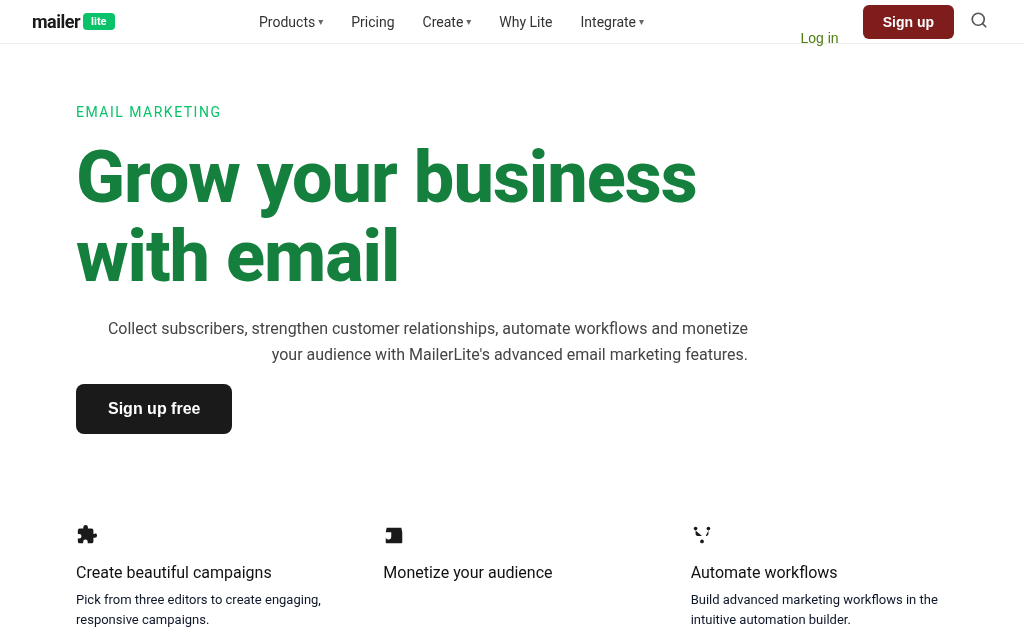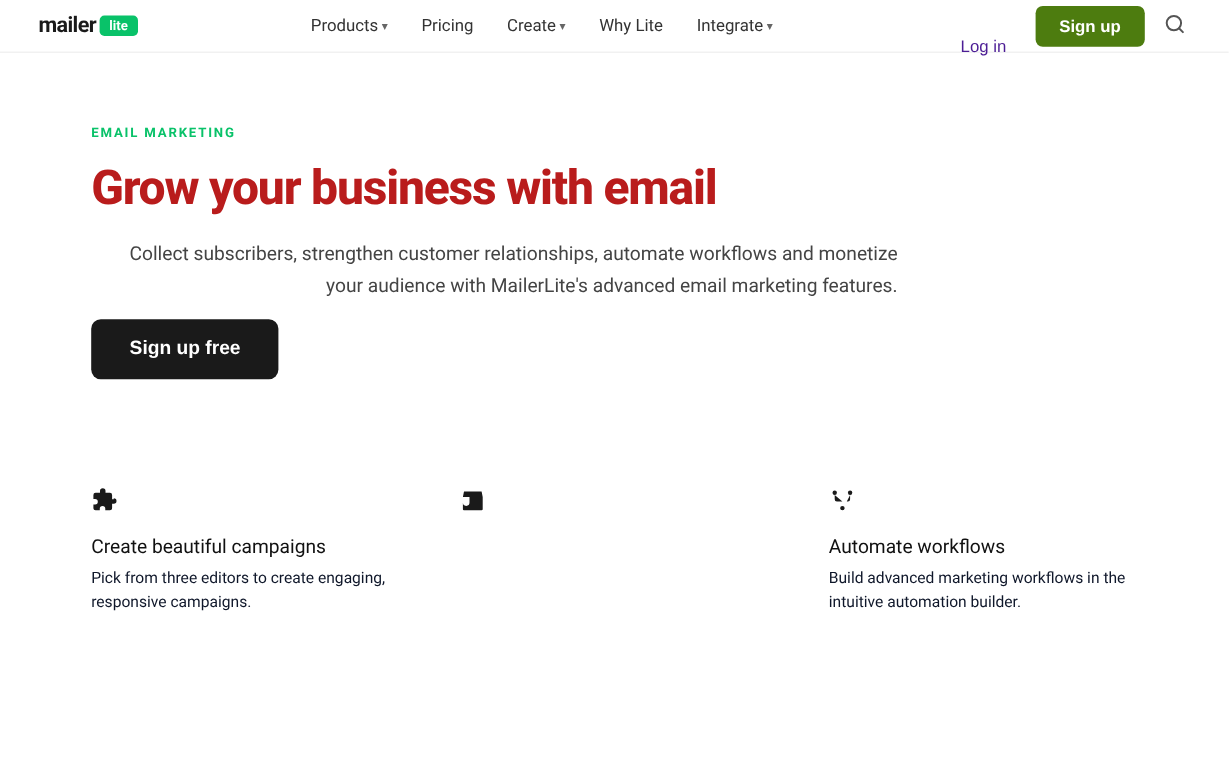--- a/index.html
+++ b/index.html
@@ -19,37 +19,37 @@
     }
     .navbar-nav { display: flex; align-items: center; gap: 4px; }
     .nav-item {
       display: flex; align-items: center; gap: 3px;
       padding: 8px 12px; cursor: pointer; font-size: 14px; color: #333;
       border-radius: 4px; transition: background 0.15s;
     }
     .nav-chevron { font-size: 10px; color: #666; }
     .navbar-actions { display: flex; align-items: center; gap: 12px; }
     .btn-login {
-      font-size: 14px; color: #4c1d95; cursor: pointer; padding: 8px 12px;
+      font-size: 14px; color: #4d7c0f; cursor: pointer; padding: 8px 12px;
       background: none; border: none; border-radius: 4px; margin-top: 32px;
     }
     .btn-signup {
-      background: #4d7c0f; color: #fff; font-size: 14px; font-weight: 600;
+      background: #7f1d1d; color: #fff; font-size: 14px; font-weight: 600;
       padding: 9px 20px; border: none; border-radius: 6px; cursor: pointer;
     }
     .search-icon { font-size: 16px; cursor: pointer; color: #555; padding: 4px; }
 
     
     .hero { padding: 60px 32px 40px 76px; max-width: 780px; }
     .hero-label {
-      font-size: 11px; font-weight: 700; color: #09c269; letter-spacing: 1.5px;
+      font-size: 14px; font-weight: 400; color: #09c269; letter-spacing: 1.5px;
       text-transform: uppercase; margin-bottom: 18px;
     }
     .hero-title {
-      font-size: 40px; font-weight: 800; line-height: 1.1; color: #b91c1c;
+      font-size: 72px; font-weight: 800; line-height: 1.1; color: #15803d;
       margin-bottom: 20px; letter-spacing: -1px; margin-top: 11px;
     }
     .hero-subtitle {
       font-size: 16px; color: #444; line-height: 1.6; margin-bottom: 16px;
       max-width: 680px;
       text-align: right;
     }
     .btn-cta {
       background: #1a1a1a; color: #fff; font-size: 16px; font-weight: 600;
       padding: 16px 32px; border: none; border-radius: 8px; cursor: pointer;
@@ -126,20 +126,21 @@
     <div class="feature-desc">Pick from three editors to create engaging, responsive campaigns.</div>
 
   </div>
 
   <div class="feature-card">
     <span class="feature-icon">
       <svg class="icon-svg" viewBox="0 0 24 24" xmlns="http://www.w3.org/2000/svg">
         <path d="M3 9l1-5h16l1 5H3zM3 9v11a1 1 0 0 0 1 1h16a1 1 0 0 0 1-1V9M9 9v5a3 3 0 0 1-6 0V9m6 0v5a3 3 0 0 0 6 0V9m0 0v5a3 3 0 0 0 6 0V9"></path>
       </svg>
     </span>
+    <div class="feature-title">Monetize your audience</div>
 
   </div>
 
   <div class="feature-card">
     <span class="feature-icon">
       <svg class="icon-svg" viewBox="0 0 24 24" xmlns="http://www.w3.org/2000/svg">
         <circle cx="5" cy="5" r="2"></circle>
           <circle cx="19" cy="5" r="2"></circle>
           <circle cx="12" cy="19" r="2"></circle>
         <path d="M5 7v4a2 2 0 0 0 2 2h5M19 7v4a2 2 0 0 1-2 2h-1M12 13v4"></path>

